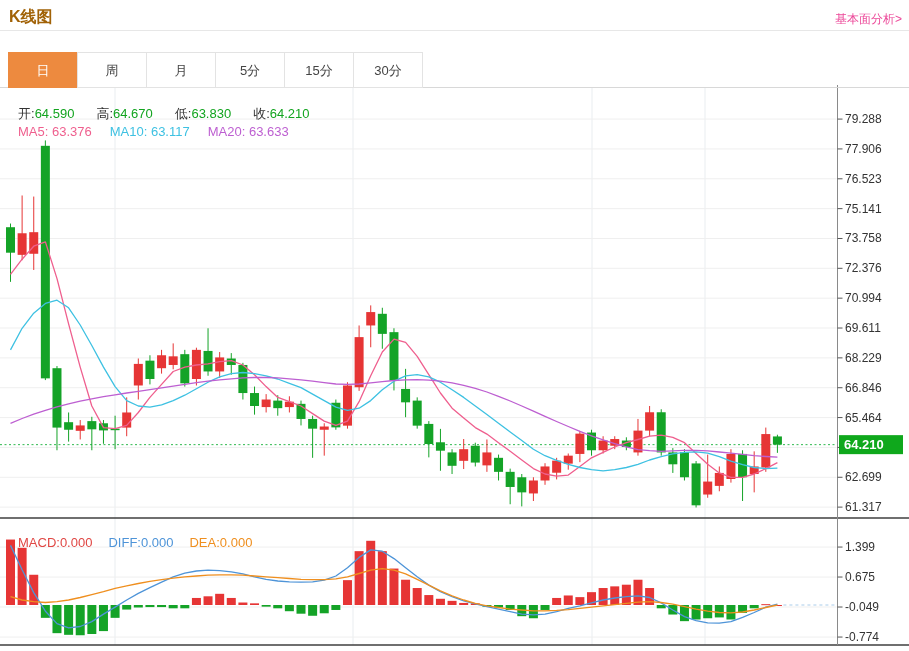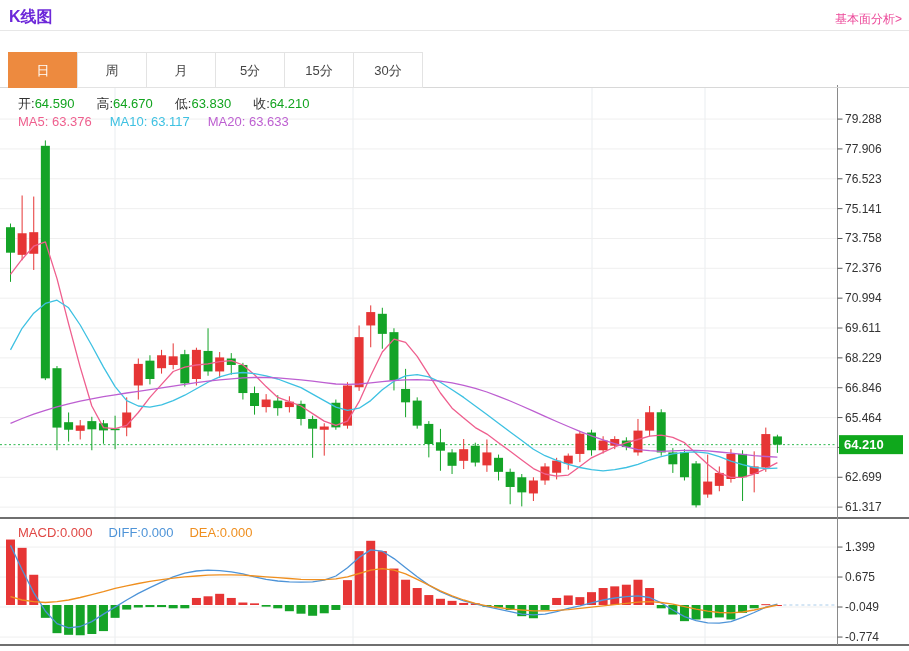--- a/index.html
+++ b/index.html
@@ -1,28 +1,28 @@
 <!DOCTYPE html>
 <html><head>
 <meta charset="utf-8">
 <style>
   html,body{margin:0;padding:0;background:#fff;}
   body{width:909px;height:651px;position:relative;overflow:hidden;
        font-family:"Liberation Sans","DejaVu Sans",sans-serif;}
-  .hdr-title{position:absolute;left:9px;top:7px;font-size:16px;font-weight:bold;color:#6d28d9;z-index:2;}
+  .hdr-title{position:absolute;left:9px;top:7px;font-size:16px;font-weight:bold;color:#a16207;z-index:2;}
   .hdr-link{position:absolute;right:7px;top:11px;font-size:12px;color:#ec4899;text-decoration:none;z-index:2;cursor:pointer;}
   .hdr-divider{position:absolute;left:0;top:30px;width:100%;height:1px;background:#e7e7e7;z-index:2;}
   .tabbar{position:absolute;left:0;top:52px;width:909px;height:36px;box-sizing:border-box;
           border-bottom:1px solid #d8d8d8;padding-left:8px;display:flex;z-index:2;background:transparent;}
   .tab{width:70px;box-sizing:border-box;height:36px;line-height:35px;text-align:center;font-size:13px;
        color:#444;border:1px solid #e3e3e3;margin-left:-1px;background:#fff;cursor:pointer;}
   .tab:first-child{margin-left:0;}
   .tab.active{background:#ed8a3f;border-color:#ed8a3f;color:#fff;}
   #chart-svg{position:absolute;left:0;top:0;z-index:1;}
-  .legend-row{position:absolute;left:18px;z-index:3;font-size:13px;white-space:nowrap;}
+  .legend-row{position:absolute;left:18px;z-index:3;font-size:13px;white-space:nowrap;margin-top:10px;}
   .row-ohlc{top:95px;}
   .row-ma{top:114px;}
   .row-macd{top:525px;}
   .row-ohlc .litem{margin-right:22px;}
   .row-ma .litem{margin-right:18px;}
   .row-macd .litem{margin-right:16px;}
   .axlbl{font-size:12px;fill:#333;}
   .pricetext{font-size:13px;font-weight:bold;fill:#fff;}
 </style>
 </head>

